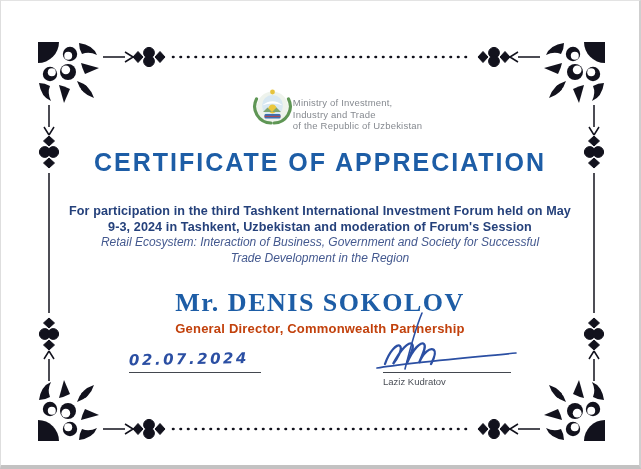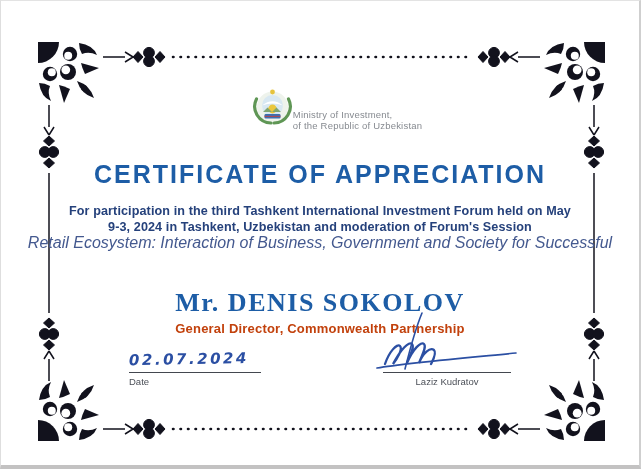--- a/index.html
+++ b/index.html
@@ -14,39 +14,39 @@
   .orn{ position:absolute; }
   .orn svg{ display:block; }
   .flourish{ width:62px; height:62px; }
   .fl-tr{ transform:scaleX(-1);} .fl-bl{ transform:scaleY(-1);} .fl-br{ transform:scale(-1,-1);}
 
   .header{ position:absolute; top:85px; left:17px; width:100%;
     display:flex; justify-content:center; align-items:flex-end; }
   .ministry{ font-size:9.5px; line-height:1.18; color:#868a90; letter-spacing:.2px; }
 
   .cert-title{ position:absolute; top:147px; left:0; width:100%; text-align:center;
-    font-size:25px; font-weight:700; letter-spacing:2px; color:#1d5da6;margin-top:12px; }
+    font-size:25px; font-weight:700; letter-spacing:2px; color:#1d5da6; }
 
   .body-text{ position:absolute; top:203px; left:0; width:100%; text-align:center; }
   .body-bold{ font-size:12.6px; font-weight:700; color:#25417b; line-height:15.5px; letter-spacing:.1px;}
-  .body-italic{ font-size:16px; font-style:italic; color:#44598f; line-height:15.5px; }
+  .body-italic{ font-size:12px; font-style:italic; color:#44598f; line-height:15.5px; }
 
   .recipient-name{ position:absolute; top:287px; left:0; width:100%; text-align:center;
     font-size:26px; font-weight:700; letter-spacing:1.5px; color:#1d5da6;font-family:Liberation Serif, serif; }
   .recipient-role{ position:absolute; top:320px; left:0; width:100%; text-align:center;
     font-size:13px; font-weight:700; color:#c2410c; letter-spacing:.2px; }
 
   .date-block{ position:absolute; left:128px; top:346px; width:132px; text-align:left; }
   .date-value{ font-family:"DejaVu Sans", sans-serif; font-style:italic; font-weight:600;
     font-size:15px; letter-spacing:2.5px; color:#2b4fa3; transform:rotate(-1deg);
     height:24px; line-height:24px; }
   .sig-rule{ border:0; border-top:1.3px solid #43474f; margin:1px 0 3px 0; }
   .small-label{ font-size:9.5px; color:#4b4f57; }
 
-  .sig-block{ position:absolute; left:382px; top:370px; width:128px; text-align:center; }
+  .sig-block{ position:absolute; left:382px; top:370px; width:128px; text-align:left; }
   .sig-svg{ position:absolute; left:370px; top:310px; z-index:3; }
 </style>
 </head>
 <body>
 
 <div id="stage">
 
   <svg width="0" height="0" style="position:absolute">
     <defs>
       <g id="flourish" fill="#12121d" stroke="none">
@@ -150,39 +150,40 @@
         <circle cx="20.5" cy="19.5" r="10.5" fill="#d8e8f2"></circle>
         <circle cx="20.5" cy="23" r="4.4" fill="#eac73e"></circle>
         <path d="M11 26 l4.5 -4.5 4.5 4.5 4.5 -4.5 4.5 4.5 z" fill="#7fa571"></path>
         <path d="M10 19.5 Q20.5 11 31 19.5 Q20.5 15.5 10 19.5 Z" fill="#ffffff"></path>
         <rect x="12.5" y="28" width="16" height="4.5" rx="1.2" fill="#3f6fb0"></rect>
         <rect x="12.5" y="29.9" width="16" height="0.9" fill="#c34040"></rect>
       </svg>
     </span>
     <div class="ministry">
       <div>Ministry of Investment,</div>
+      <div>Industry and Trade</div>
       <div>of the Republic of Uzbekistan</div>
     </div>
   </div>
 
   <div class="cert-title">CERTIFICATE OF APPRECIATION</div>
 
   <div class="body-text">
     <div class="body-bold">For participation in the third Tashkent International Investment Forum held on May</div>
     <div class="body-bold">9-3, 2024 in Tashkent, Uzbekistan and moderation of Forum's Session</div>
     <div class="body-italic">Retail Ecosystem: Interaction of Business, Government and Society for Successful</div>
+    <div class="body-italic">Trade Development in the Region</div>
   </div>
 
   <div class="recipient-name">Mr. DENIS SOKOLOV</div>
   <div class="recipient-role">General Director, Commonwealth Partnership</div>
 
   <div class="date-block">
     <div class="date-value">02.07.2024</div>
     <hr class="sig-rule">
-    <div class="small-label">Date</div>
   </div>
 
   <span class="sig-svg">
     <svg width="150" height="62" viewBox="0 0 150 62" fill="none" stroke="#2b4fa3" stroke-linecap="round">
       <path d="M34 58 C38 42 46 14 51 2" stroke-width="1.6"></path>
       <path d="M14 53 C18 41 26 32 29 35 C32 38 26 48 22 53 C30 38 38 30 41 33 C44 36 38 46 36 52 C42 38 50 30 53 33 C56 36 50 46 48 52 C52 42 59 36 63 39 C66 42 62 49 60 53" stroke-width="2.3"></path>
       <path d="M6 57 C34 52 104 46 145 42" stroke-width="1.7"></path>
     </svg>
   </span>
   <div class="sig-block">

